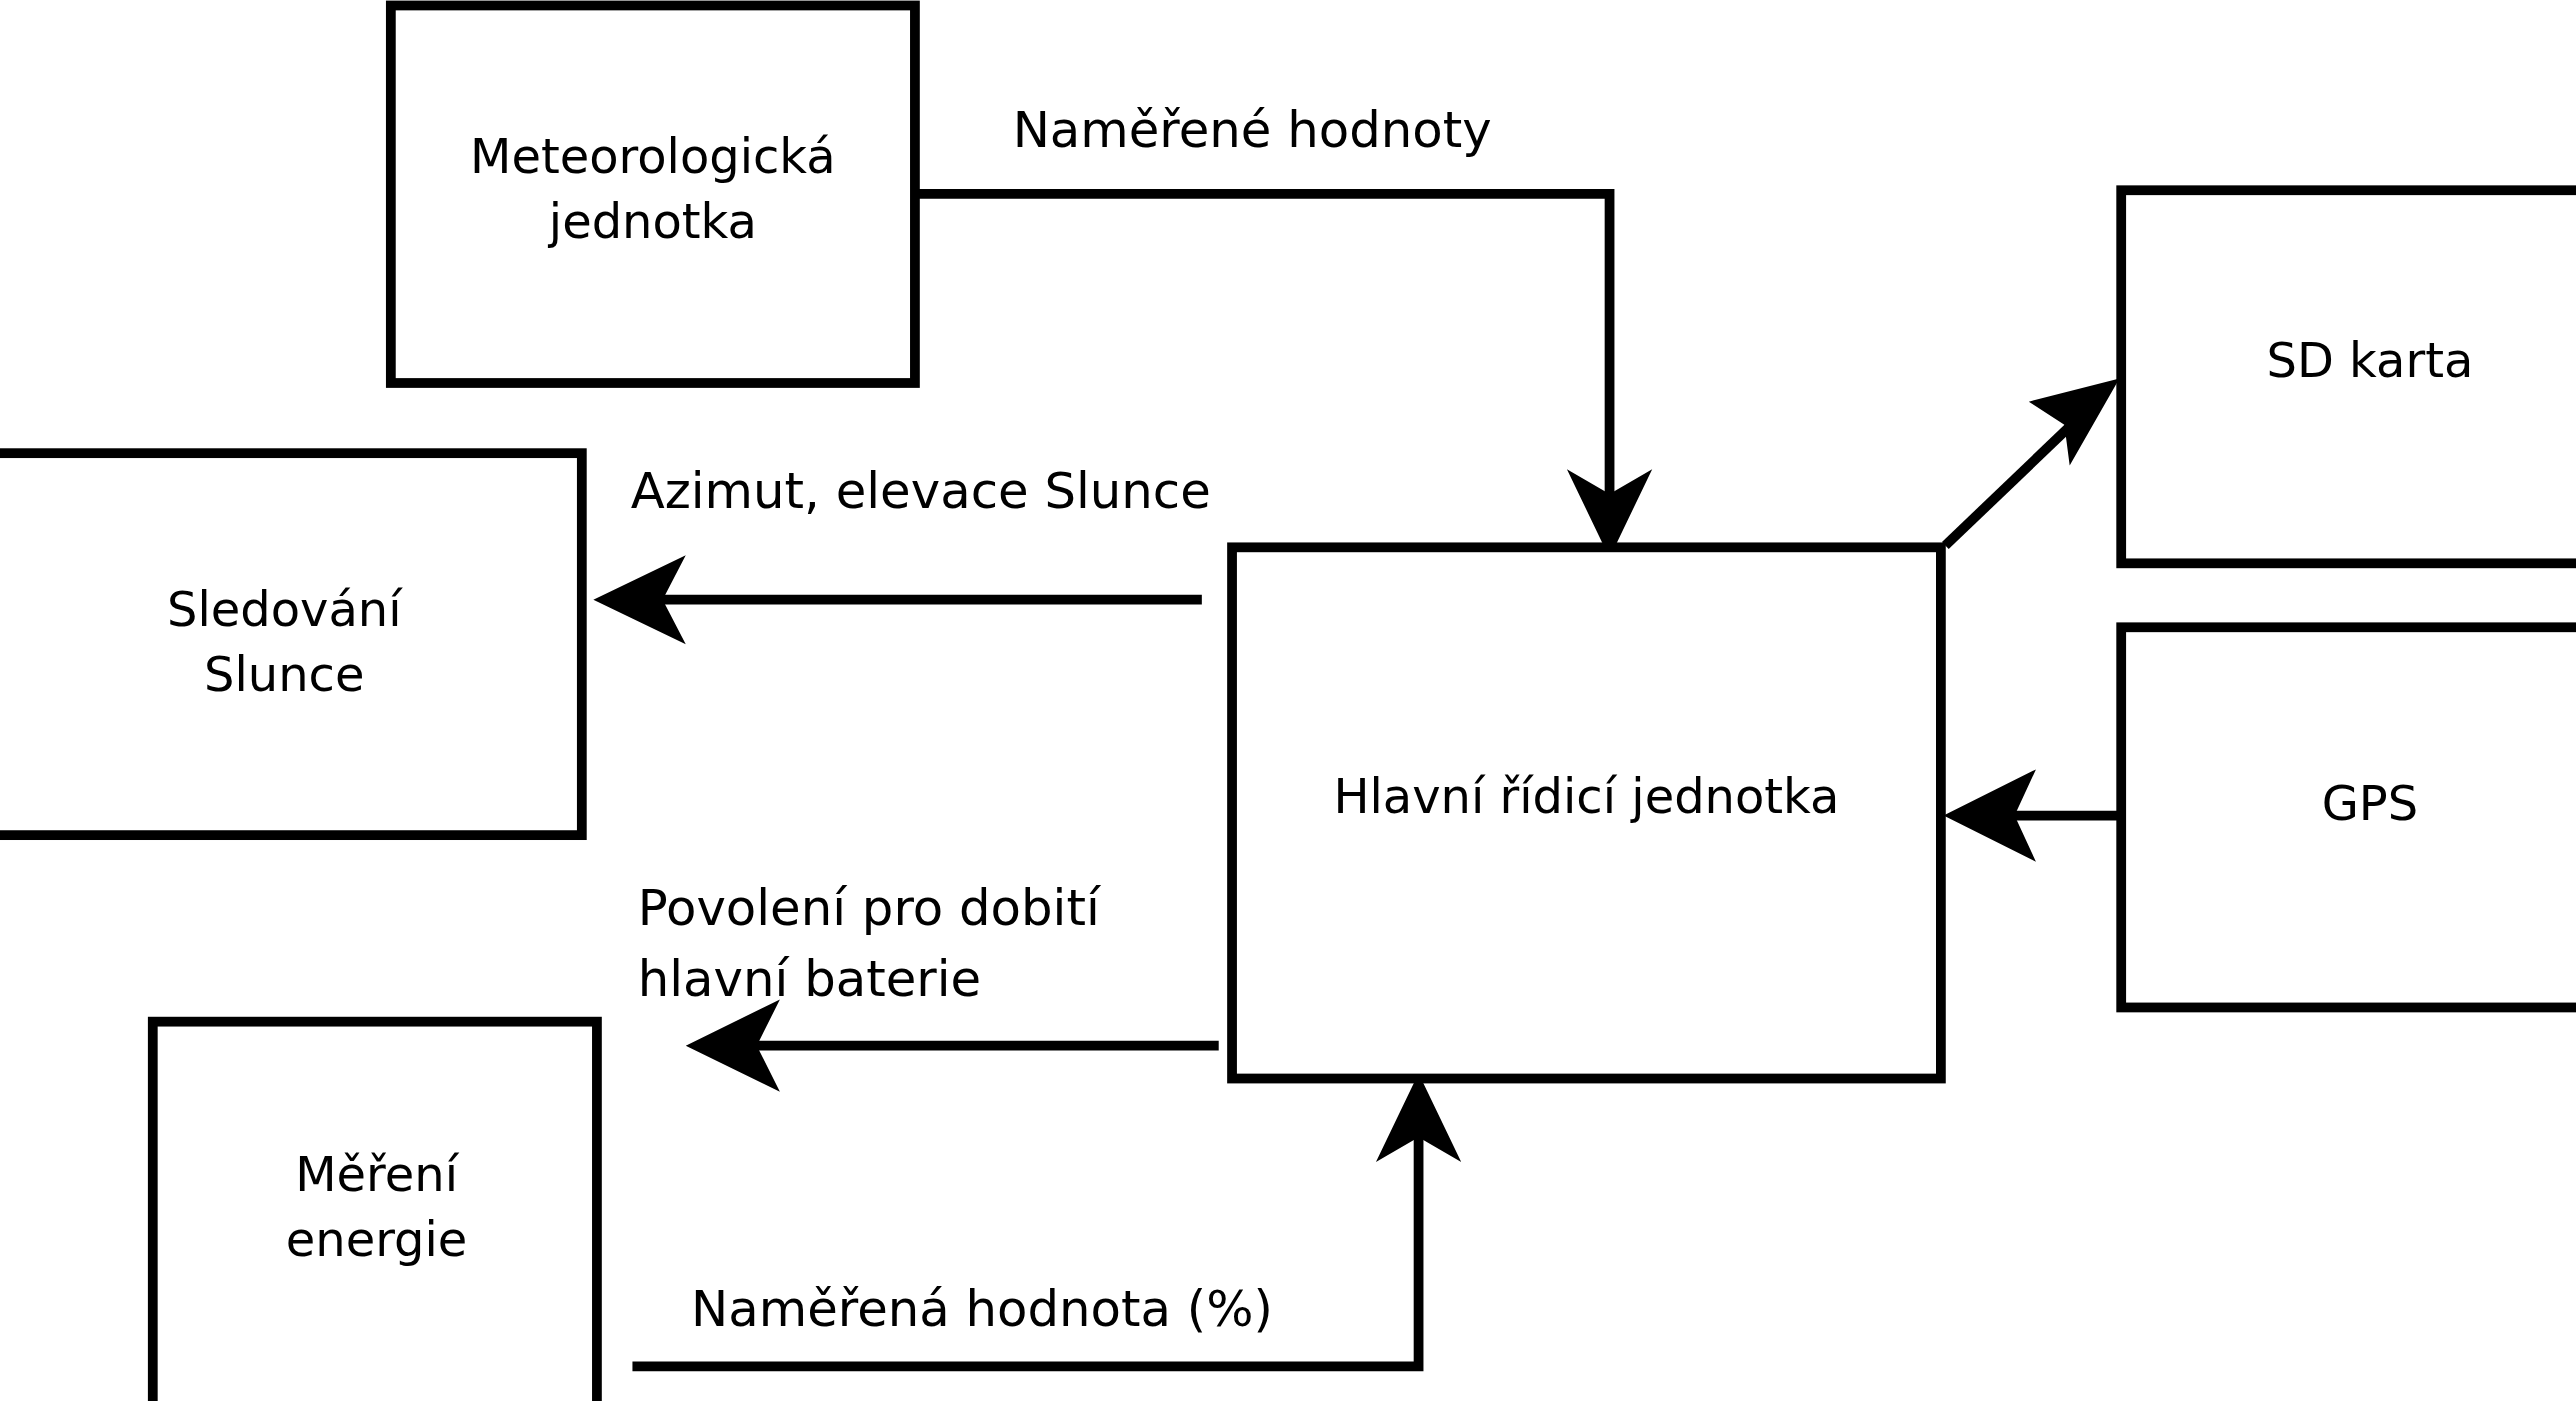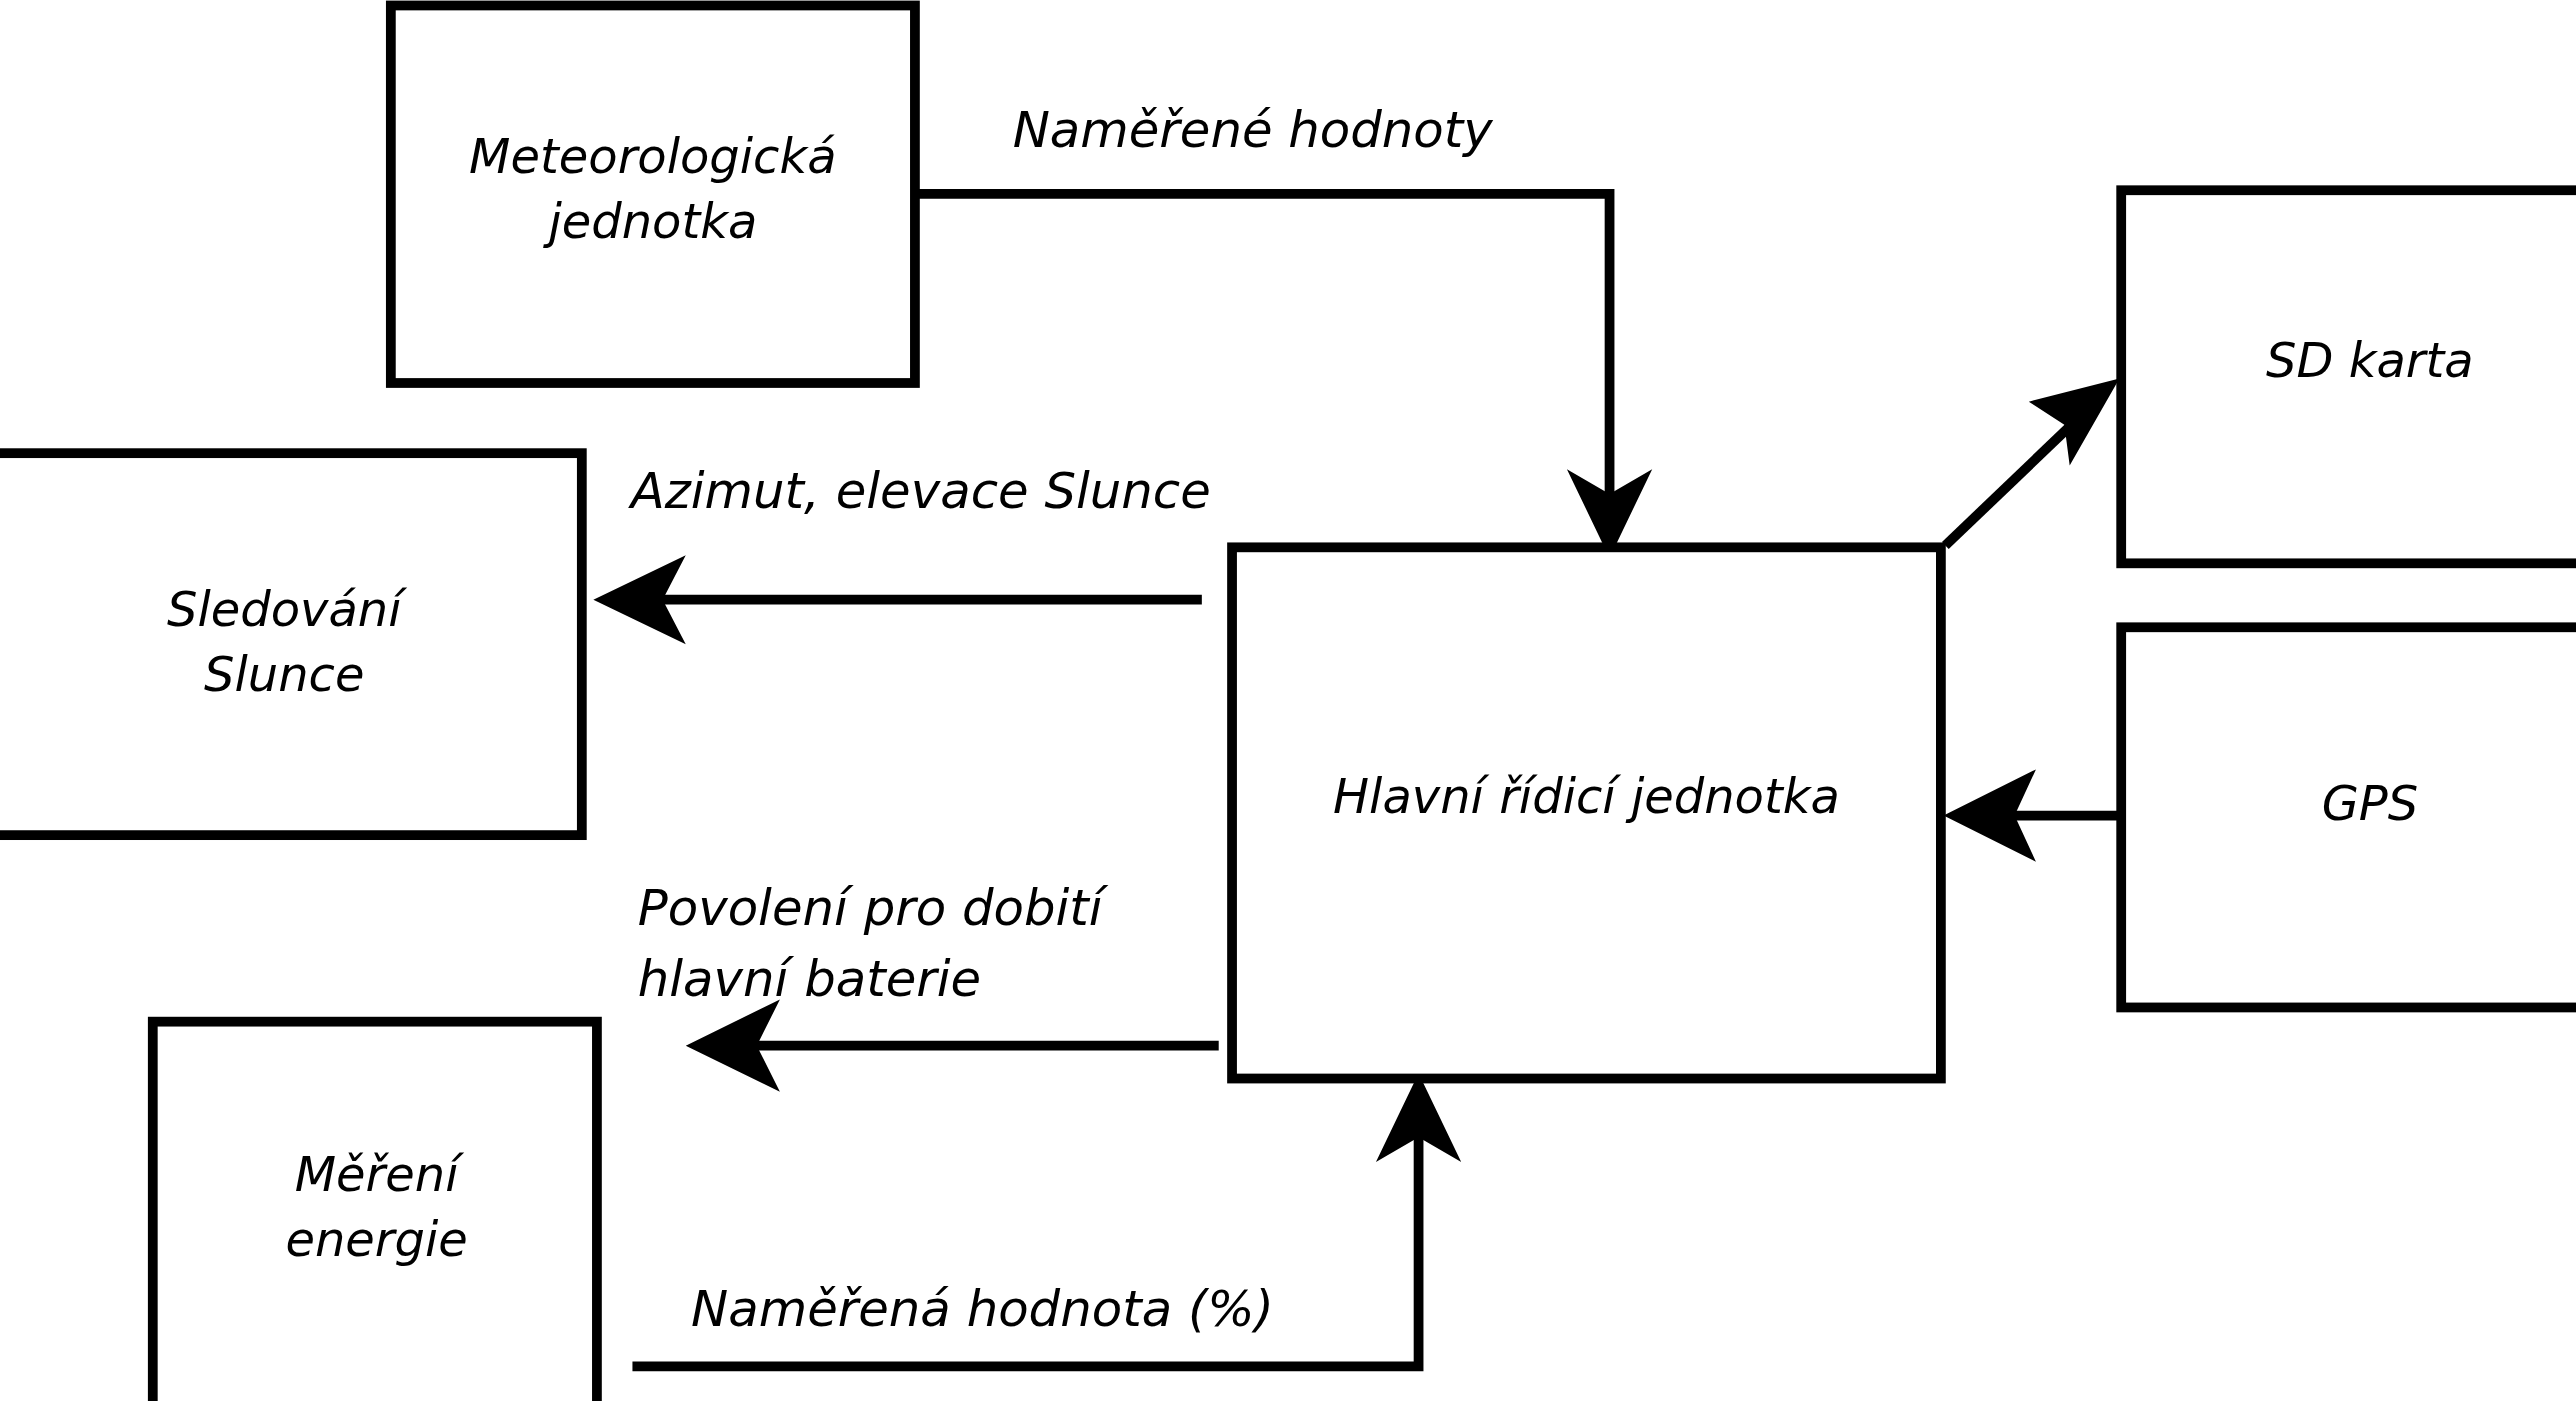--- a/index.html
+++ b/index.html
@@ -11,21 +11,20 @@
     width: 2576px;
     height: 1402px;
     overflow: hidden;
     font-family: "DejaVu Sans", sans-serif;
   }
   #diagram-root {
     position: relative;
     width: 2576px;
     height: 1402px;
     background: #ffffff;
-    font-style: italic;
   }
   svg#diagram-svg {
     position: absolute;
     top: 0;
     left: 0;
     width: 2576px;
     height: 1402px;
     display: block;
   }
   .node-rect {

